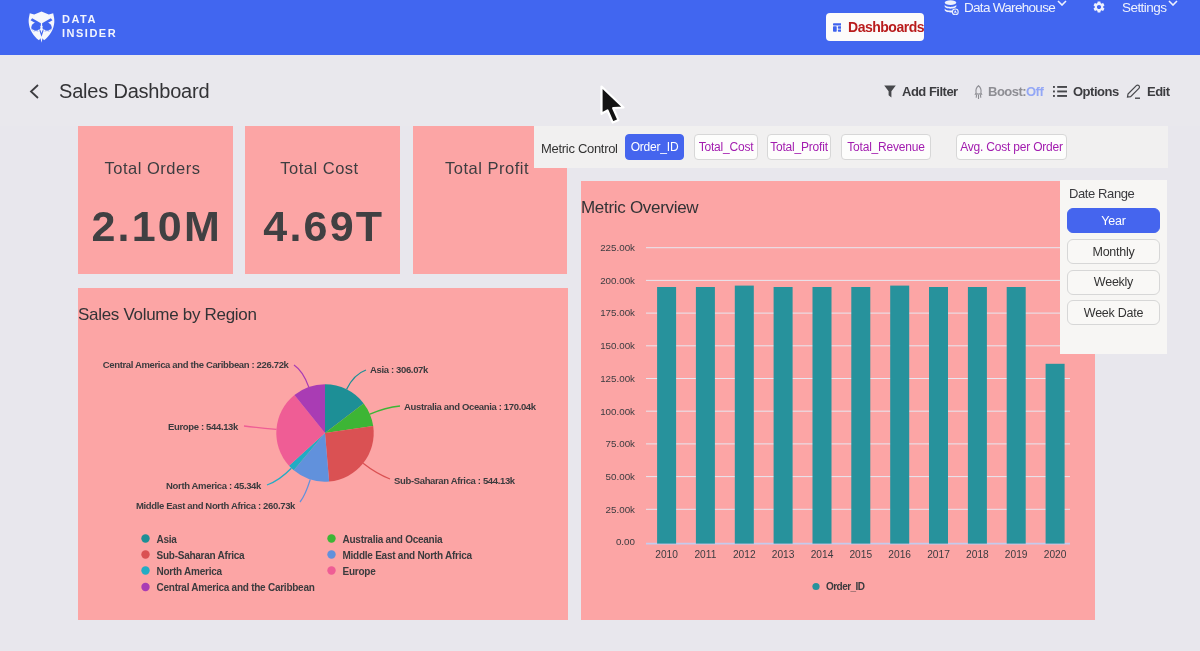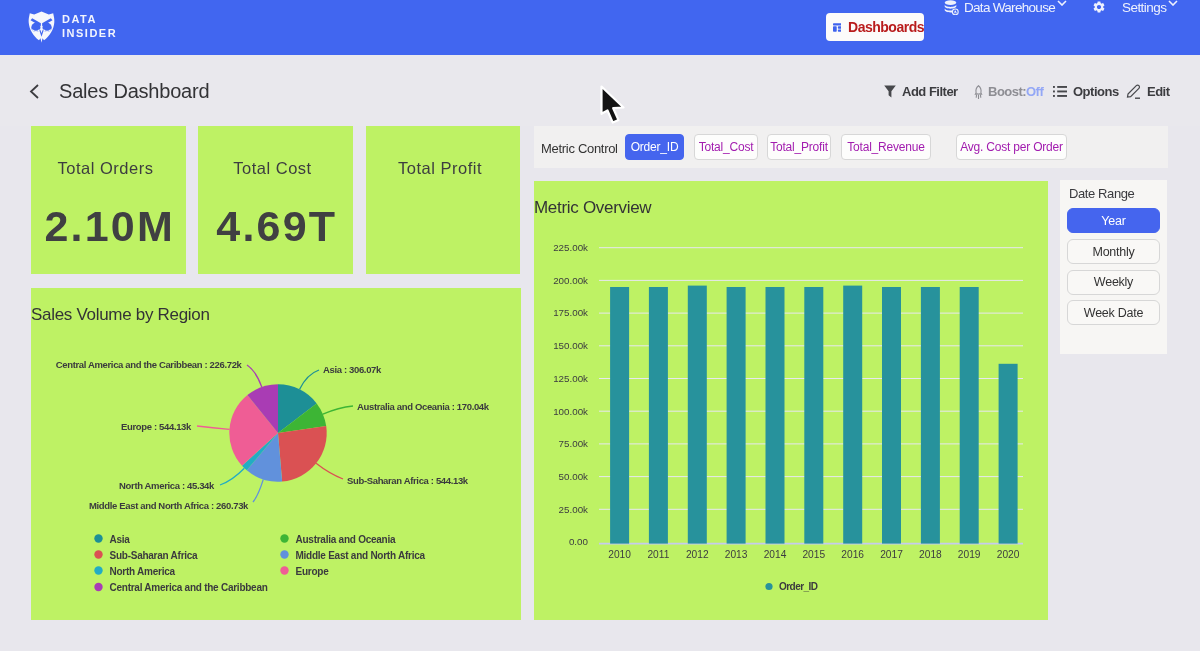--- a/index.html
+++ b/index.html
@@ -10,21 +10,21 @@
 #nav { position:absolute; left:0; top:0; width:1200px; height:55px; background:#4166f0; }
 #logo-txt { position:absolute; left:62px; top:13px; color:#f2f4fd; font-size:11px; font-weight:bold; letter-spacing:1.5px; line-height:13.8px; }
 .navbtn { position:absolute; top:13px; height:28px; background:#fcfbfa; border-radius:4px; color:#b91c1c; font-size:14px; font-weight:bold; letter-spacing:-0.5px; display:flex; align-items:center; }
 .navitem { position:absolute; top:0; height:55px; display:flex; align-items:flex-start; color:#eef1fd; font-size:13.5px; letter-spacing:-0.55px; }
 
 #titlerow { position:absolute; left:0; top:55px; width:1200px; height:71px; background:#e9e8ed; }
 #pagetitle { position:absolute; left:59px; top:80px; font-size:20px; letter-spacing:-0.2px; color:#333336; }
 .hicon { position:absolute; top:84px; font-size:13px; font-weight:bold; letter-spacing:-0.5px; color:#3c3c40; white-space:nowrap; }
 .hic { position:absolute; }
 
-.card { position:absolute; background:#bef264; }
+.card { position:absolute; background:#fca5a5;margin-left:47px; }
 .kpi { width:154.5px; height:148px; top:126px; text-align:center; }
 .kpi .lab { margin-top:33px; margin-right:5.5px; font-size:16.5px; letter-spacing:0.5px; color:#3d3d40; }
 .kpi .val { margin-top:23.5px; margin-left:3px; font-size:43px; font-weight:bold; color:#404042; letter-spacing:2.2px; }
 .cardtitle { font-size:17px; letter-spacing:-0.3px; color:#333336; }
 
 #mstrip { position:absolute; left:534px; top:126px; width:634px; height:42px; background:#f1f0f0; }
 #mstrip .lab { position:absolute; left:7px; top:14.5px; font-size:13px; letter-spacing:-0.3px; color:#333; }
 .mbtn { position:absolute; top:8px; height:26px; border:1px solid #d7d7d7; background:#fdfdfc; border-radius:4px; font-size:12px; letter-spacing:-0.2px; color:#a21caf; display:flex; align-items:center; justify-content:center; white-space:nowrap; }
 .mbtn.sel { background:#4565ee; border-color:#4565ee; color:#fff; }
 

